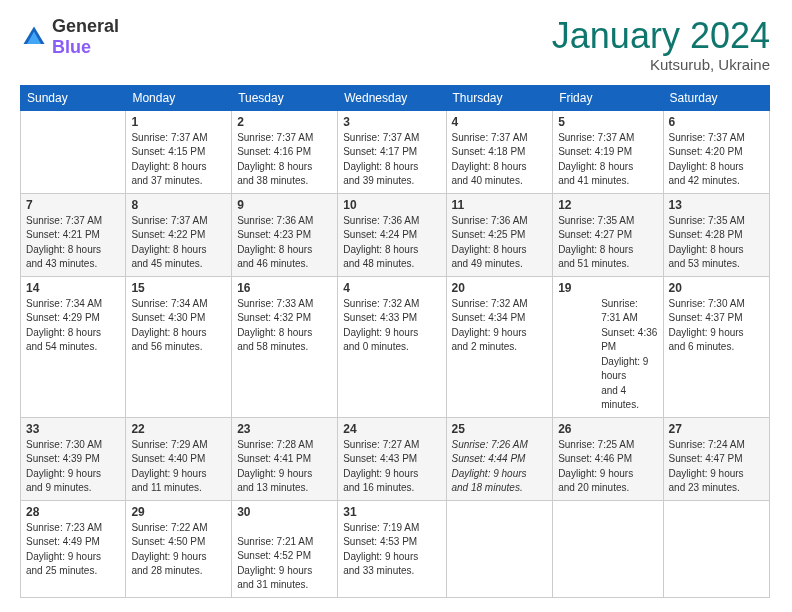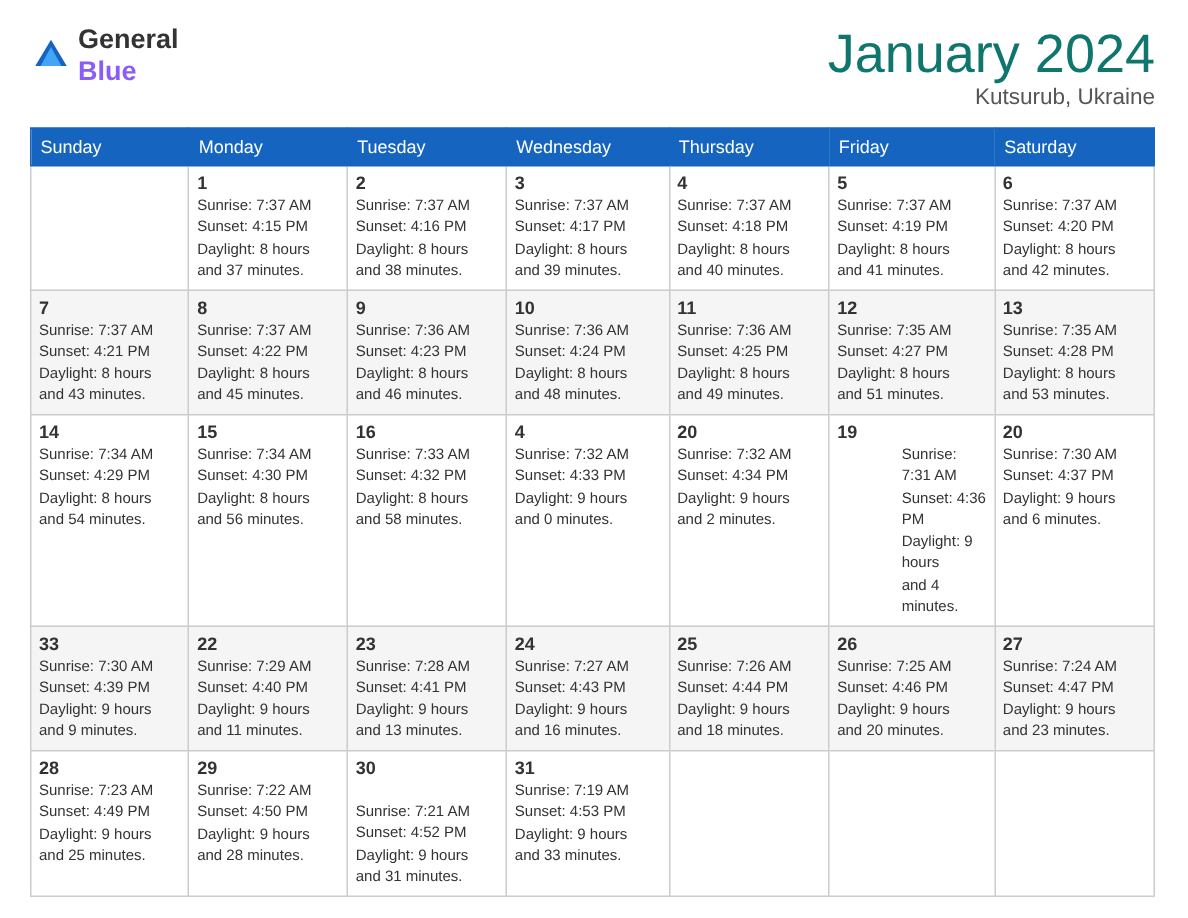--- a/index.html
+++ b/index.html
@@ -299,21 +299,21 @@
           </td>
           <td>
             <span class="day-number">24</span>
             <div class="day-info" style="white-space: pre-line;">Sunrise: 7:27 AM
 Sunset: 4:43 PM
 Daylight: 9 hours
 and 16 minutes.</div>
           </td>
           <td>
             <span class="day-number">25</span>
-            <div class="day-info" style="white-space: pre-line;">Sunrise: 7:26 AM
+            <div class="day-info" style="white-space: pre-line; font-style: italic;">Sunrise: 7:26 AM
 Sunset: 4:44 PM
 Daylight: 9 hours
 and 18 minutes.</div>
           </td>
           <td>
             <span class="day-number">26</span>
             <div class="day-info" style="white-space: pre-line;">Sunrise: 7:25 AM
 Sunset: 4:46 PM
 Daylight: 9 hours
 and 20 minutes.</div>

